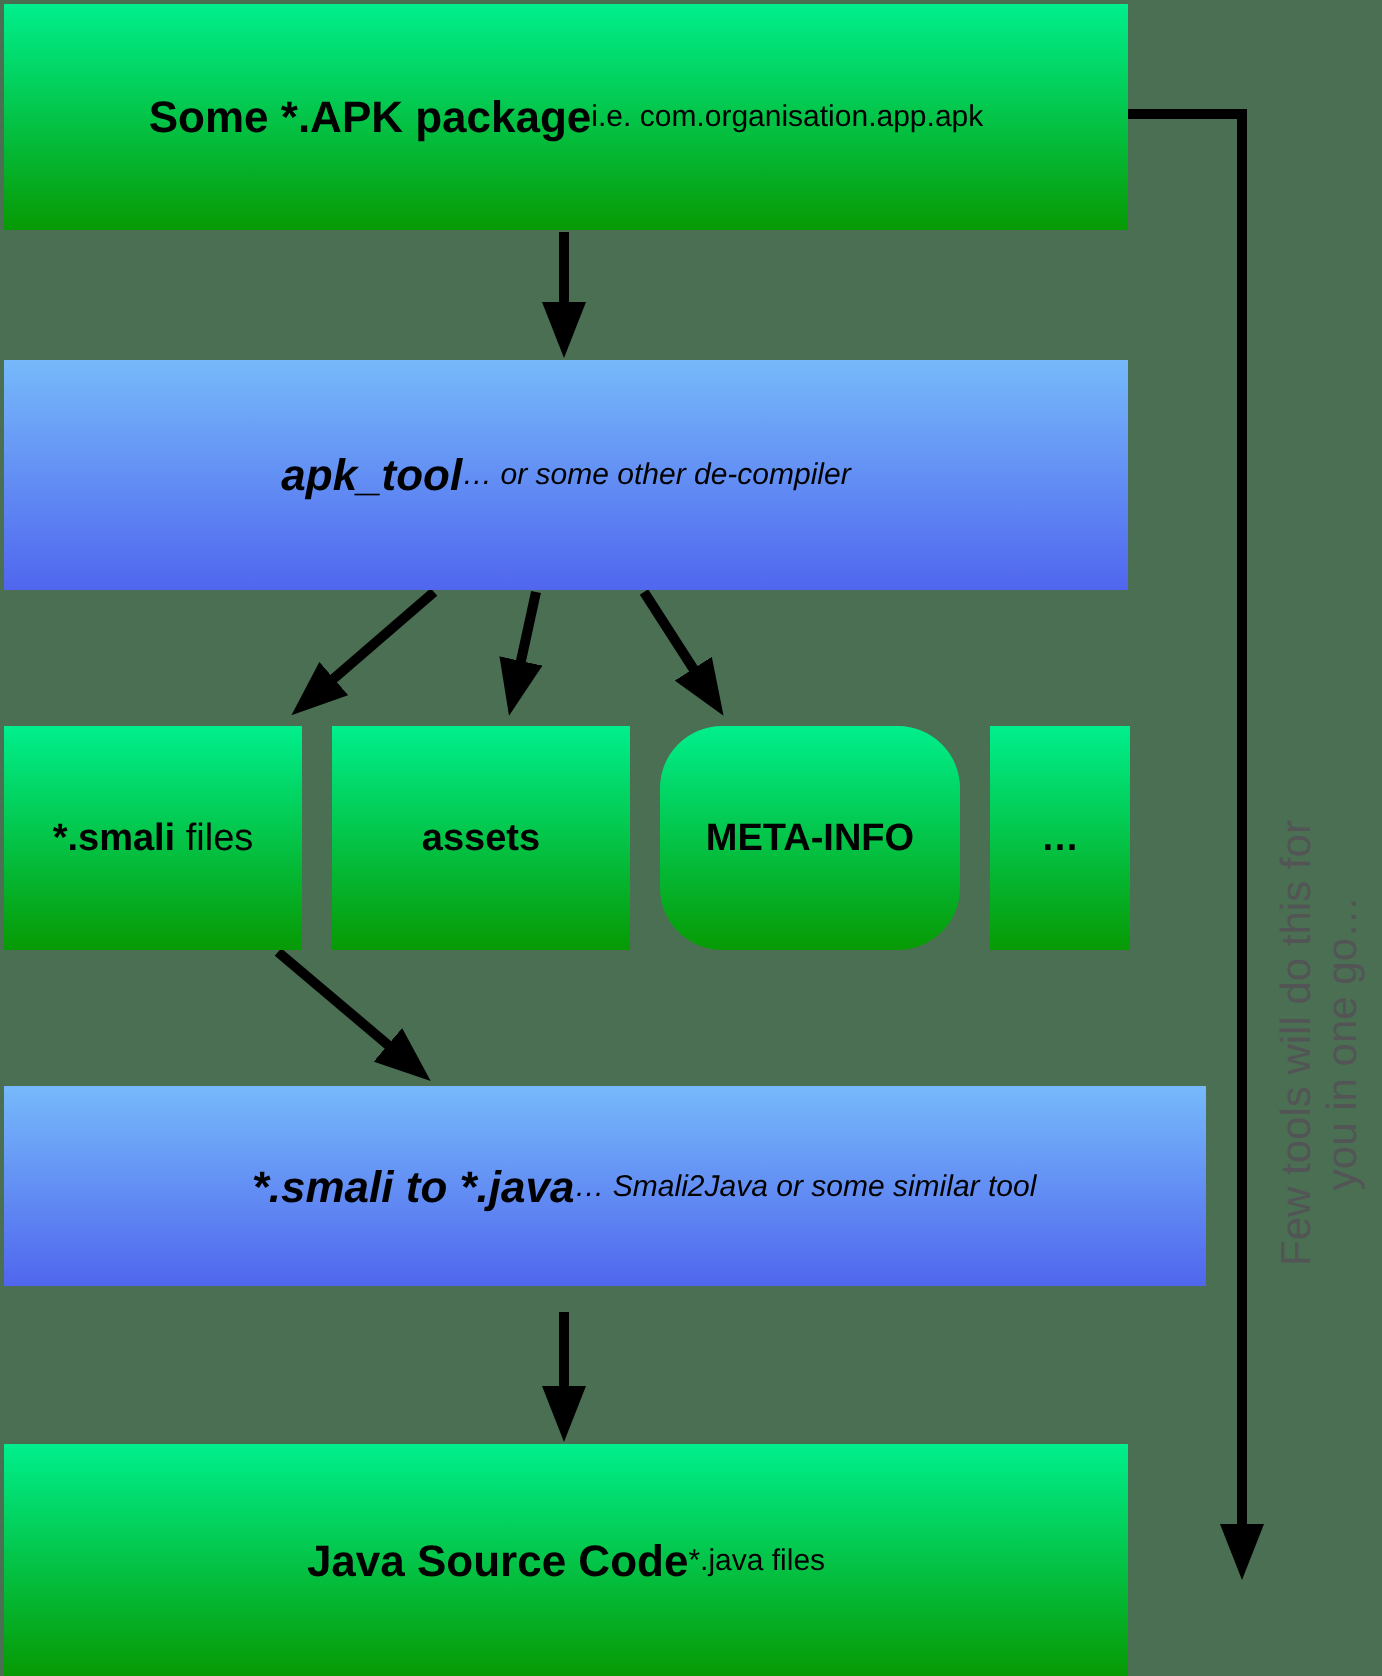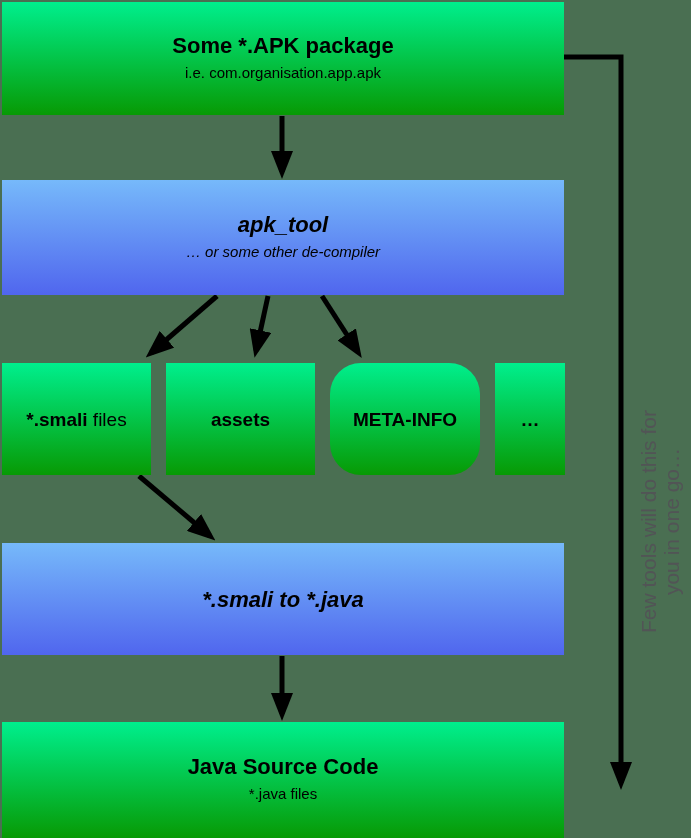--- a/index.html
+++ b/index.html
@@ -10,40 +10,39 @@
   .canvas{
     position:relative;
     width:691px;
     height:838px;
     background:var(--background,#4a6f52);
     overflow:hidden;
   }
   .node{
     position:absolute;
     display:flex;
-    flex-direction:column;
     align-items:center;
     justify-content:center;
     text-align:right;
     color:#000;
   }
   .node.green{background:linear-gradient(to bottom,var(--green-top,#00ef8d),var(--green-bottom,#079a04));}
   .node.blue{background:linear-gradient(to bottom,var(--blue-top,#76b9fa),var(--blue-bottom,#5066ee));font-style:italic;}
   .node .title{font-size:22px;font-weight:bold;line-height:27px;}
   .node .subtitle{font-size:15px;font-weight:normal;line-height:27px;}
   .node .label{font-size:19px;font-weight:bold;line-height:27px;}
   .label .regular{font-weight:normal;}
   
   .n-apk-package{left:2px;top:2px;width:562px;height:113px;}
   .n-apk-tool{left:2px;top:180px;width:562px;height:115px;}
   .n-smali-files{left:2px;top:363px;width:149px;height:112px;}
   .n-assets{left:166px;top:363px;width:149px;height:112px;}
   .n-meta-info{left:330px;top:363px;width:150px;height:112px;border-radius:31px;}
   .n-more{left:495px;top:363px;width:70px;height:112px;}
-  .n-smali-to-java{left:2px;top:543px;width:562px;height:112px;}
+  .n-smali-to-java{left:2px;top:543px;width:562px;height:100px;padding-left:39px;}
   .n-java-source{left:2px;top:722px;width:562px;height:116px;}
   
   .arrows{position:absolute;left:0;top:0;width:691px;height:838px;pointer-events:none;}
   .arrows line, .arrows polyline{
     stroke:var(--arrow,#000);
     stroke-width:5;
     fill:none;
   }
   
   .side-note{
@@ -100,20 +99,21 @@
   <div class="node green n-meta-info">
     <div class="label">META-INFO</div>
   </div>
 
   <div class="node green n-more">
     <div class="label">…</div>
   </div>
 
   <div class="node blue n-smali-to-java">
     <div class="title">*.smali to *.java</div>
+    <div class="subtitle">… Smali2Java or some similar tool</div>
   </div>
 
   <div class="node green n-java-source">
     <div class="title">Java Source Code</div>
     <div class="subtitle"><span style="font-weight:normal">*.java</span><span> files</span></div>
   </div>
 
   <div class="side-note">
     <div>Few tools will do this for</div>
     <div>you in one go…</div>

